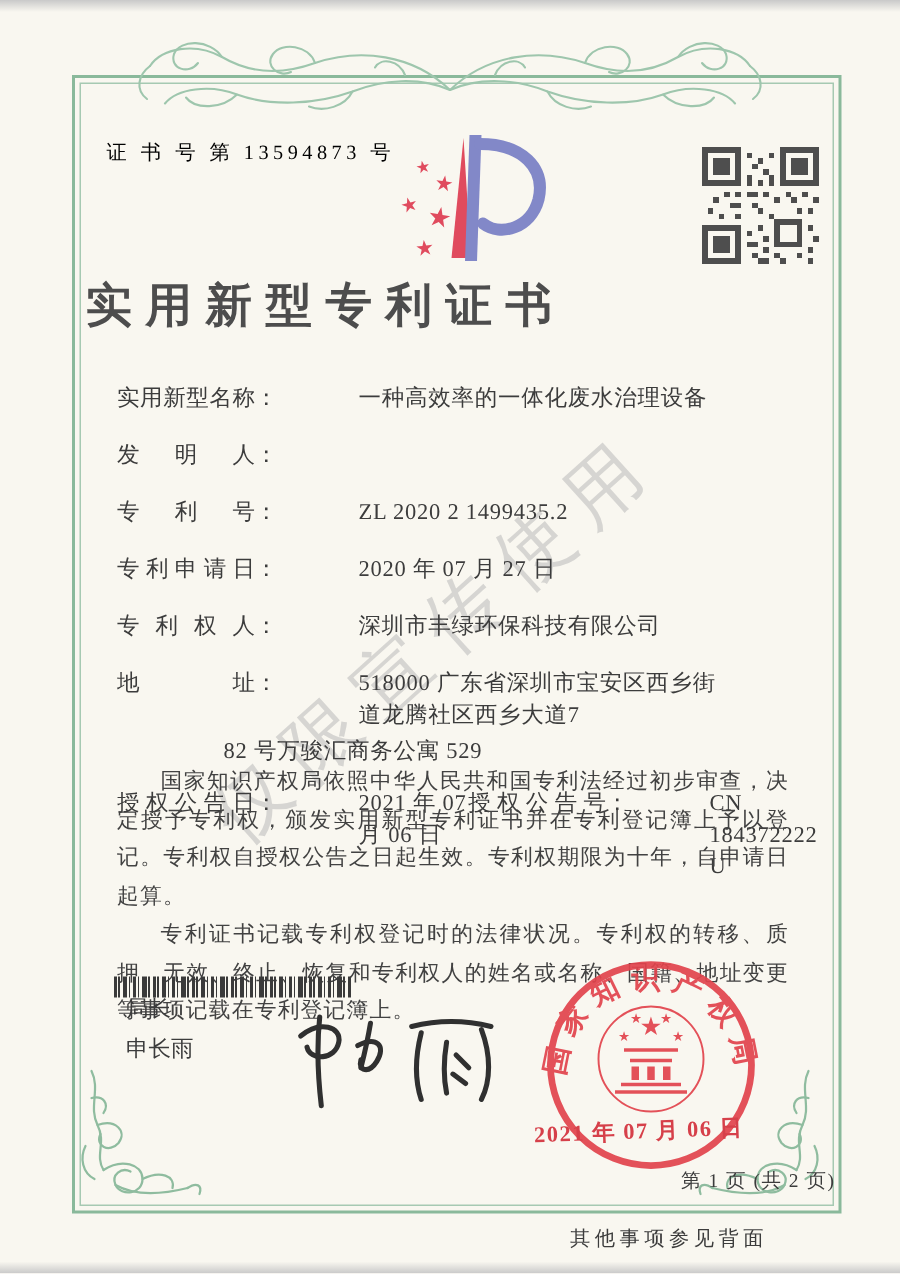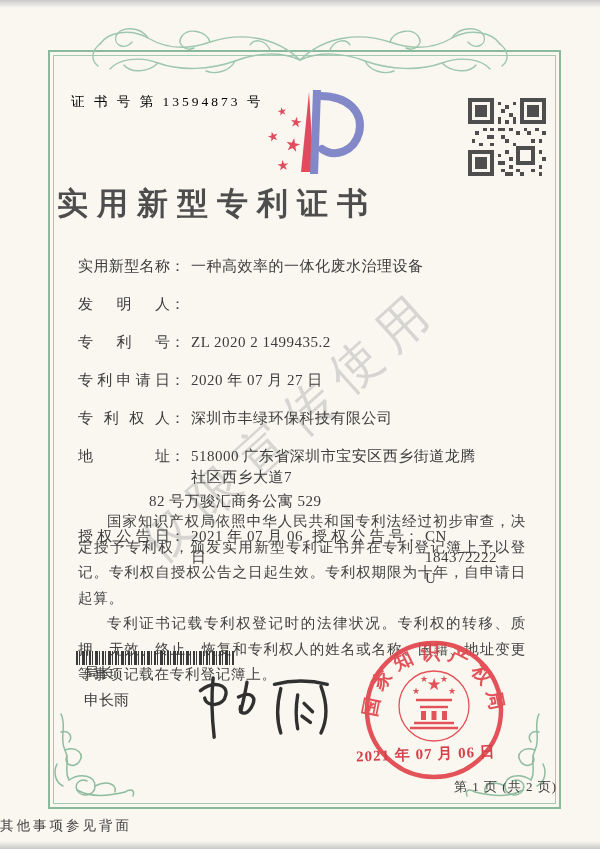--- a/index.html
+++ b/index.html
@@ -22,41 +22,41 @@
   .logo{position:absolute;left:246px;top:84px;width:124px;height:96px;}
   .qr{position:absolute;left:468px;top:98px;width:78px;height:78px;}
 
   .title{position:absolute;left:48px;top:183px;width:509px;
          font-size:31px;font-weight:bold;color:#4d4d4d;letter-spacing:9px;padding-left:9px;box-sizing:border-box;}
 
   .fields{position:absolute;left:78px;top:256px;width:410px;color:#3c3c3c;}
   .frow{display:flex;margin-bottom:17px;font-size:15px;line-height:21px;}
   .flabel{width:92px;text-align:justify;text-align-last:justify;flex:none;}
   .fcolon{flex:none;margin-right:6px;}
-  .fvalue{letter-spacing:0.5px;}
+  .fvalue{letter-spacing:0.5px;margin-left:48px;}
   .addr2{margin-left:71px;letter-spacing:0.5px;font-size:15px;line-height:21px;margin-top:-14px;margin-bottom:14px;}
   .pair{display:flex;}
   .pair-first{width:234px;flex:none;}
 
   .paras{position:absolute;left:78px;right:74px;top:509px;font-size:14.5px;line-height:25.5px;
          color:#424242;text-align:justify;letter-spacing:0.8px;}
   .paras p{margin:0;text-indent:2em;}
 
   .barcode{position:absolute;left:76px;top:651px;width:158px;height:14px;
     background:repeating-linear-gradient(90deg,#3a3a3a 0 2px,transparent 2px 3px,#3a3a3a 3px 4px,transparent 4px 6px,#3a3a3a 6px 9px,transparent 9px 10px,#3a3a3a 10px 11px,transparent 11px 13px);}
 
   .director{position:absolute;left:84px;top:660px;font-size:15px;color:#3c3c3c;line-height:27px;}
   .signature{position:absolute;left:192px;top:664px;width:148px;height:84px;}
 
   .seal{position:absolute;left:358px;top:634px;width:152px;height:152px;opacity:0.92;}
   .seal-date{position:absolute;left:356px;top:745px;font-size:15px;font-weight:bold;color:#d6404a;
              letter-spacing:1px;transform:rotate(-2deg);}
 
   .page-no{position:absolute;left:48px;top:778px;width:509px;text-align:right;font-size:13px;color:#3c3c3c;letter-spacing:1px;}
-  .footer-note{position:absolute;left:0;top:817px;width:512px;text-align:left;font-size:13.5px;color:#3c3c3c;letter-spacing:3px;}
+  .footer-note{position:absolute;left:0;top:817px;width:512px;text-align:right;font-size:13.5px;color:#3c3c3c;letter-spacing:3px;}
 
   .watermark{position:absolute;left:60px;top:392px;width:460px;text-align:center;
              font-size:50px;color:#b5b5b5;opacity:0.5;letter-spacing:13px;
              transform:rotate(-42deg);pointer-events:none;white-space:nowrap;}
 </style>
 </head>
 <body>
 
 <div class="page">
 

